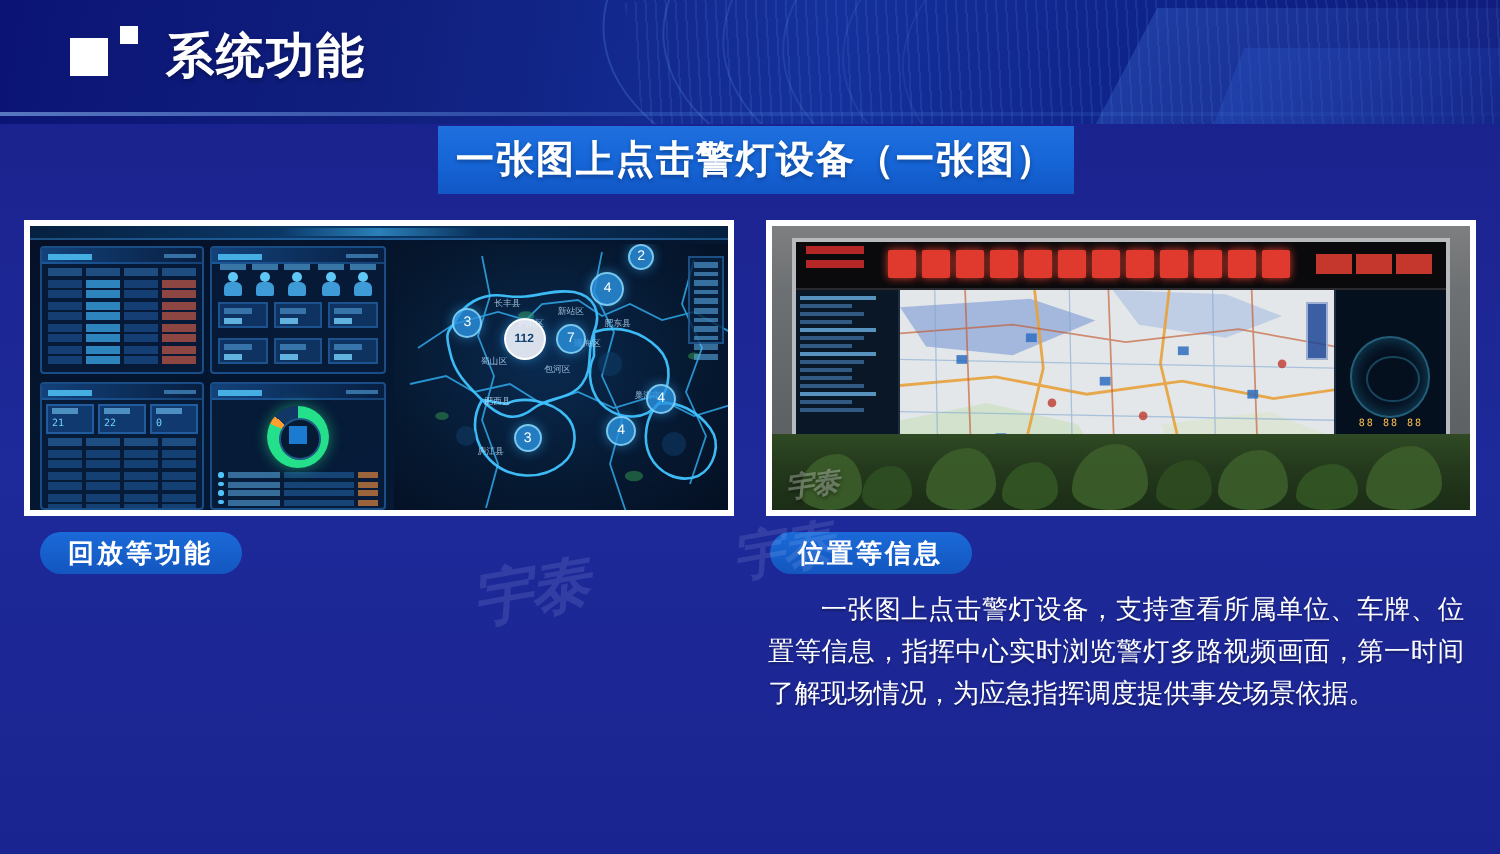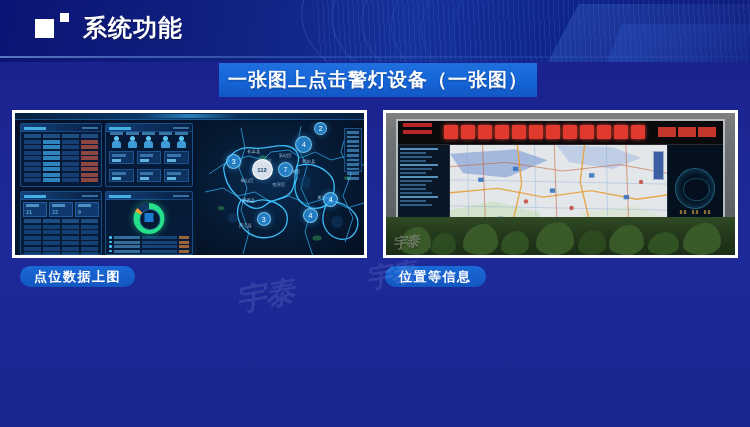--- a/index.html
+++ b/index.html
@@ -791,26 +791,27 @@
         <div class="leaf" style="left:64%;width:10%;height:78%;"></div>
         <div class="leaf" style="left:75%;width:9%;height:60%;background:#335524;"></div>
         <div class="leaf" style="left:85%;width:11%;height:84%;"></div>
       </div>
 
       <div class="photo-wm">宇泰</div>
     </div>
   </div>
 
   <div class="cap-pill left">
-    <span>点位数据上图</span>
+    <span>回放等功能</span>
   </div>
   <div class="cap-pill right">
     <span>位置等信息</span>
   </div>
 
+  <div class="body-col right">一张图上点击警灯设备，支持查看所属单位、车牌、位置等信息，指挥中心实时浏览警灯多路视频画面，第一时间了解现场情况，为应急指挥调度提供事发场景依据。</div>
 
   <div class="wm w-a">宇泰</div>
   <div class="wm w-b">宇泰</div>
 
   <div class="bottom-arc-wrap">
     
     
     
     
     

